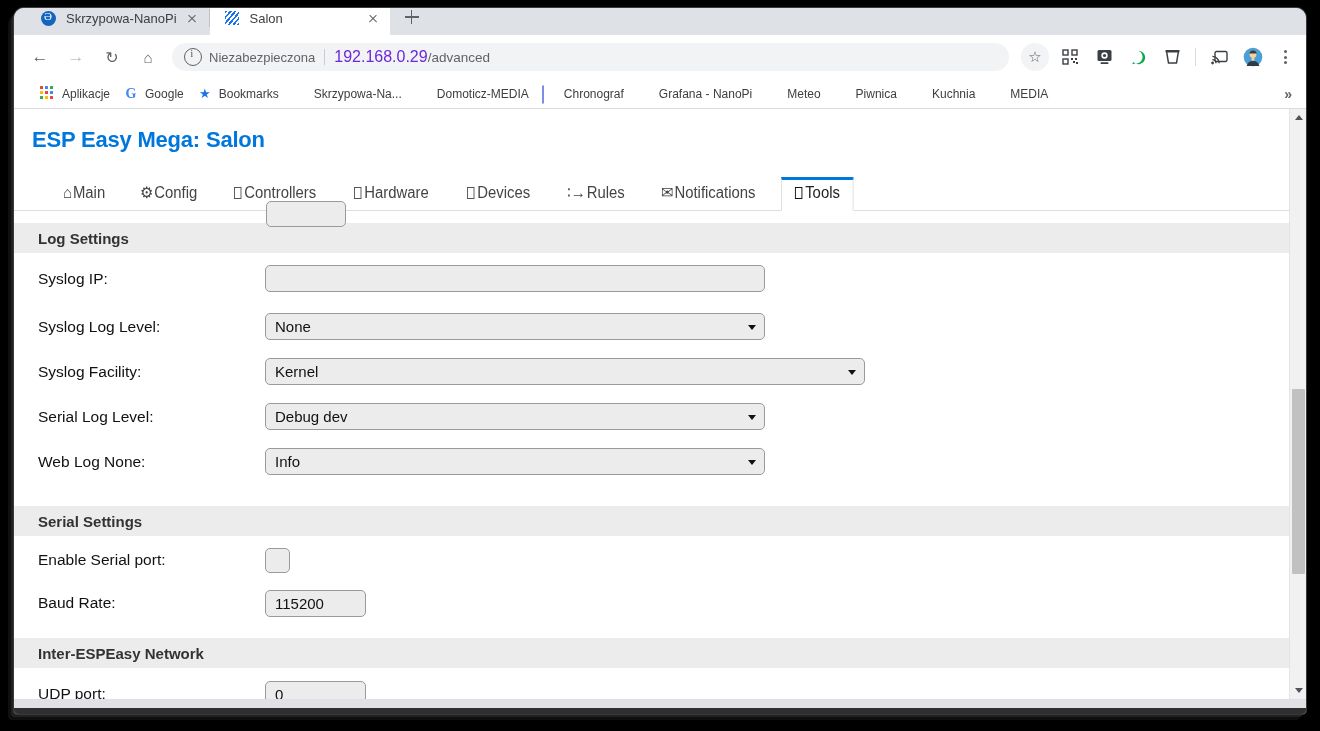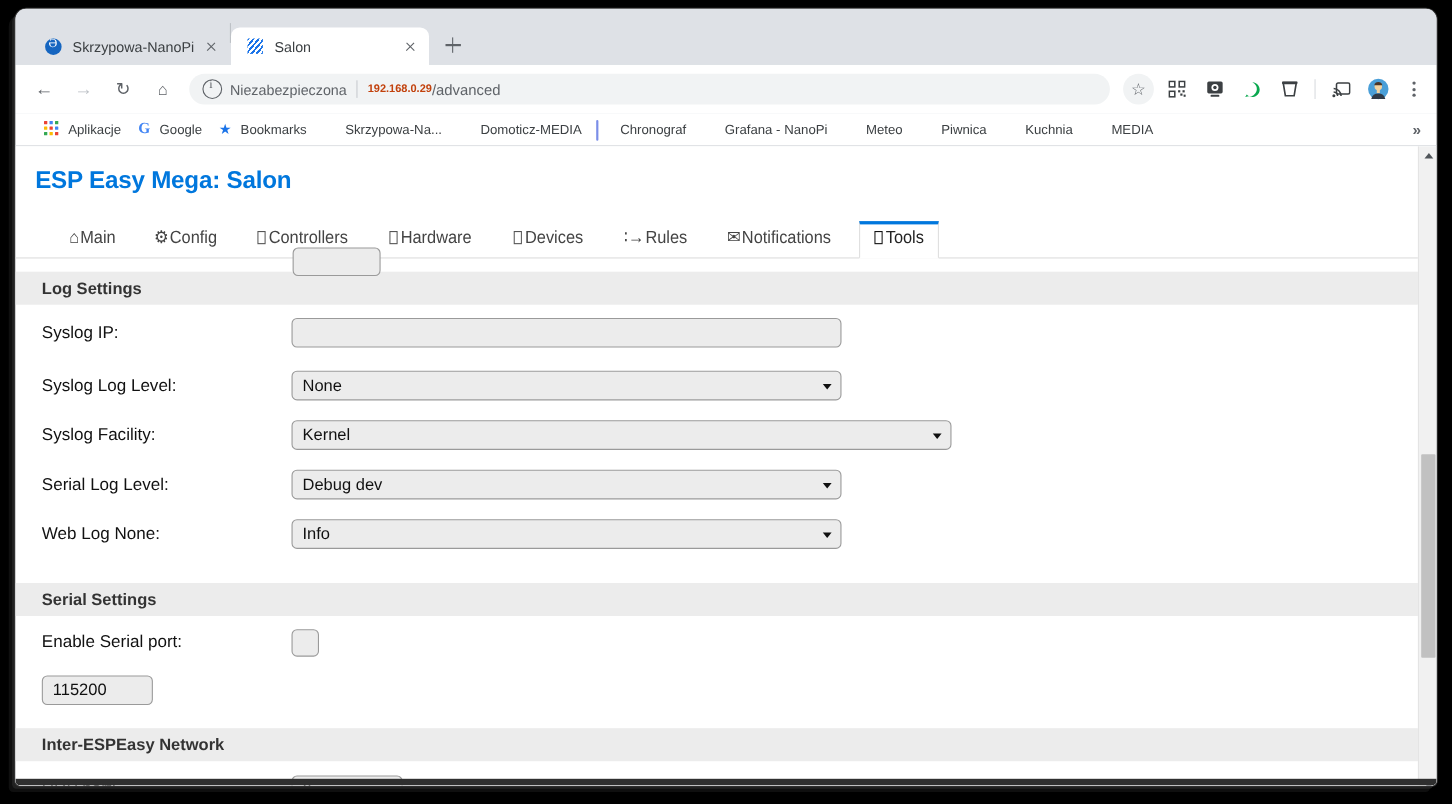--- a/index.html
+++ b/index.html
@@ -23,21 +23,21 @@
     height: 706px;
     background: #dfe1e5;
     border-radius: 10px 10px 4px 4px;
     box-shadow: 0 0 0 1px #3a3a3a, -3px 3px 0 0 rgba(40,40,40,0.75),
                 -6px 6px 0 0 rgba(30,30,30,0.5), -9px 9px 14px rgba(0,0,0,0.6);
     overflow: hidden;
   }
 
   
   #tab-strip {
-    height: 51px;
+    height: 27px;
     background: #dee1e6;
     position: relative;
     display: flex;
     align-items: flex-end;
     padding-left: 12px;
   }
   .browser-tab {
     height: 34px;
     display: flex;
     align-items: center;
@@ -172,21 +172,21 @@
   #security-label {
     font-size: 13px;
     color: #5f6368;
     margin-right: 9px;
   }
   #omnibox-divider {
     width: 1px; height: 16px;
     background: #c8ccd0;
     margin-right: 9px;
   }
-  #url-host { font-size: 10px; color: #c2410c; font-weight: bold; }
+  #url-host { font-size: 16px; color: #6d28d9; font-weight: normal; }
   #url-path { font-size: 13.5px; color: #5f6368; }
   .tb-icon {
     width: 26px; height: 26px;
     margin: 0 4px;
     display: flex; align-items: center; justify-content: center;
     flex: 0 0 26px;
     position: relative;
   }
   #star-icon {
     background: #f1f3f4;
@@ -717,20 +717,21 @@
         <div class="section-header" style="margin-top:22px;">Serial Settings</div>
 
         <div class="form-row" style="height:48px;">
           <div class="form-label">Enable Serial port:</div>
           <div class="form-control">
             <div class="esp-checkbox"></div>
           </div>
         </div>
 
         <div class="form-row" style="height:38px;">
+          <div class="form-label">Baud Rate:</div>
           <div class="form-control">
             <div class="esp-input" style="width:101px;">115200</div>
           </div>
         </div>
 
         <div class="section-header" style="margin-top:16px;">Inter-ESPEasy Network</div>
 
         <div class="form-row" style="height:52px;">
           <div class="form-label">UDP port:</div>
           <div class="form-control">

